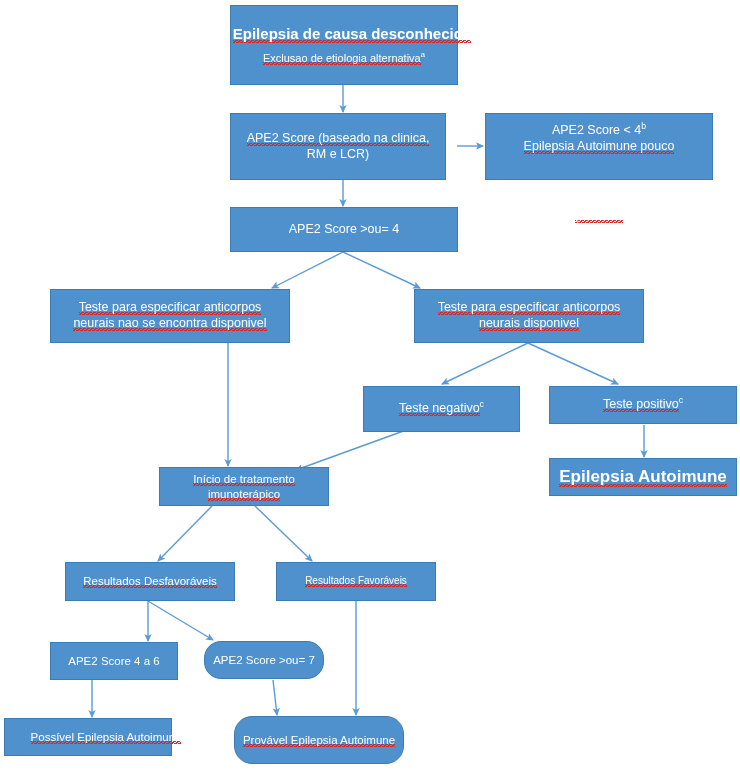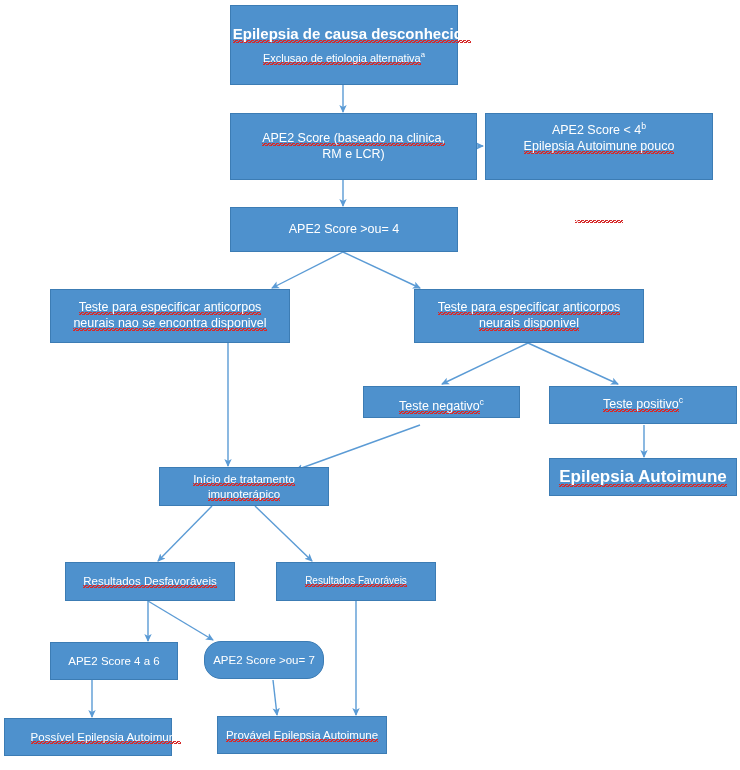--- a/index.html
+++ b/index.html
@@ -134,21 +134,21 @@
 
       <line x1="273" y1="680" x2="277" y2="715"></line>
     </g>
   </svg>
 
   <div class="node" style="left:230px; top:5px; width:228px; height:80px;">
     <span class="line title-strong"><span class="sp">Epilepsia de causa desconhecida</span></span>
     <span class="line sub"><span class="sp">Exclusao de etiologia alternativa</span><sup>a</sup></span>
   </div>
 
-  <div class="node" style="left:230px; top:113px; width:247px; height:67px;">
+  <div class="node" style="left:230px; top:113px; width:216px; height:67px;">
     <span class="line"><span class="sp">APE2 Score (baseado na clinica,</span></span>
     <span class="line">RM e LCR)</span>
   </div>
 
   <div class="node" style="left:485px; top:113px; width:228px; height:67px; overflow:visible;">
     <span class="line"><span>APE2 Score &lt; 4</span><sup>b</sup></span>
     <span class="line"><span class="sp">Epilepsia Autoimune pouco</span></span>
     <span class="line overflow-line" style="top:54px;"><span class="sp">provável</span></span>
   </div>
 
@@ -159,21 +159,21 @@
   <div class="node" style="left:50px; top:289px; width:240px; height:54px;">
     <span class="line"><span class="sp">Teste para especificar anticorpos</span></span>
     <span class="line"><span class="sp">neurais nao se  encontra disponivel</span></span>
   </div>
 
   <div class="node" style="left:414px; top:289px; width:230px; height:54px;">
     <span class="line"><span class="sp">Teste para especificar anticorpos</span></span>
     <span class="line"><span class="sp">neurais disponivel</span></span>
   </div>
 
-  <div class="node" style="left:363px; top:386px; width:157px; height:32px;justify-content:flex-end;">
+  <div class="node" style="left:363px; top:386px; width:157px; height:46px;">
     <span class="line"><span class="sp">Teste negativo</span><sup>c</sup></span>
   </div>
 
   <div class="node" style="left:549px; top:386px; width:188px; height:38px;">
     <span class="line"><span class="sp">Teste positivo</span><sup>c</sup></span>
   </div>
 
   <div class="node" style="left:549px; top:458px; width:188px; height:38px;">
     <span class="line big-bold"><span class="sp">Epilepsia Autoimune</span></span>
   </div>
@@ -196,17 +196,17 @@
   </div>
 
   <div class="node" style="left:204px; top:641px; width:120px; height:38px; font-size:11.5px;border-radius:17px;">
     <span class="line"><span>APE2 Score &gt;ou= 7</span></span>
   </div>
 
   <div class="node" style="left:4px; top:718px; width:168px; height:38px; font-size:11.5px;padding-left:42px;">
     <span class="line"><span class="sp">Possível Epilepsia Autoimune</span></span>
   </div>
 
-  <div class="node" style="left:217px; top:716px; width:170px; height:38px; font-size:11.5px;">
+  <div class="node" style="left:234px; top:716px; width:170px; height:48px; font-size:11.5px;border-radius:18px;">
     <span class="line"><span class="sp">Provável Epilepsia Autoimune</span></span>
   </div>
 
 </div>
 
 </body></html>

